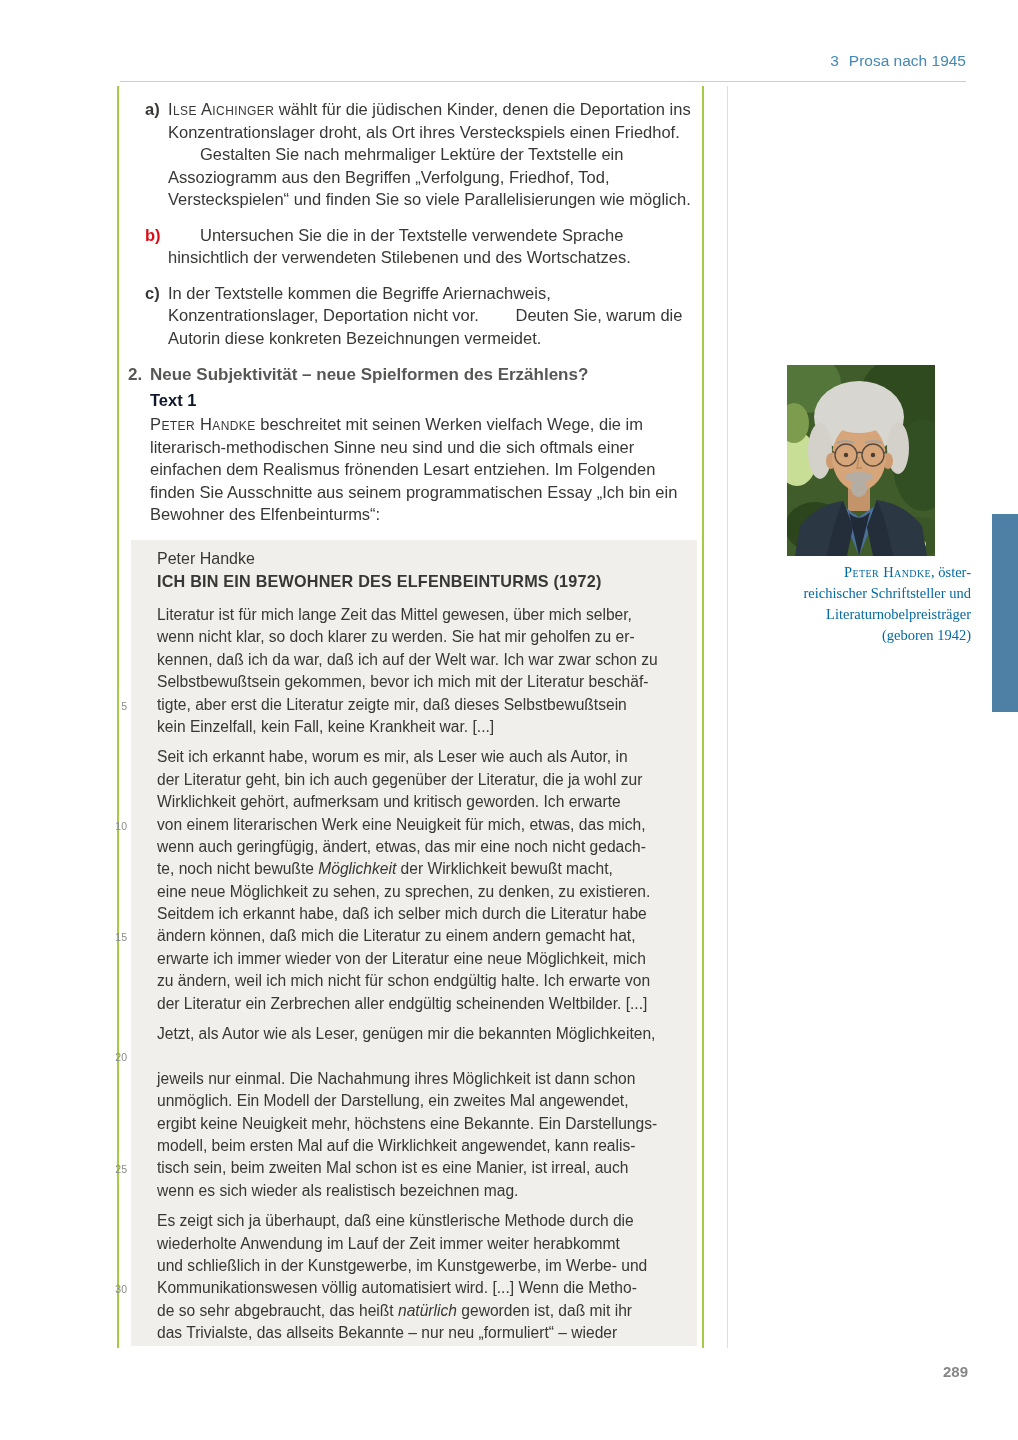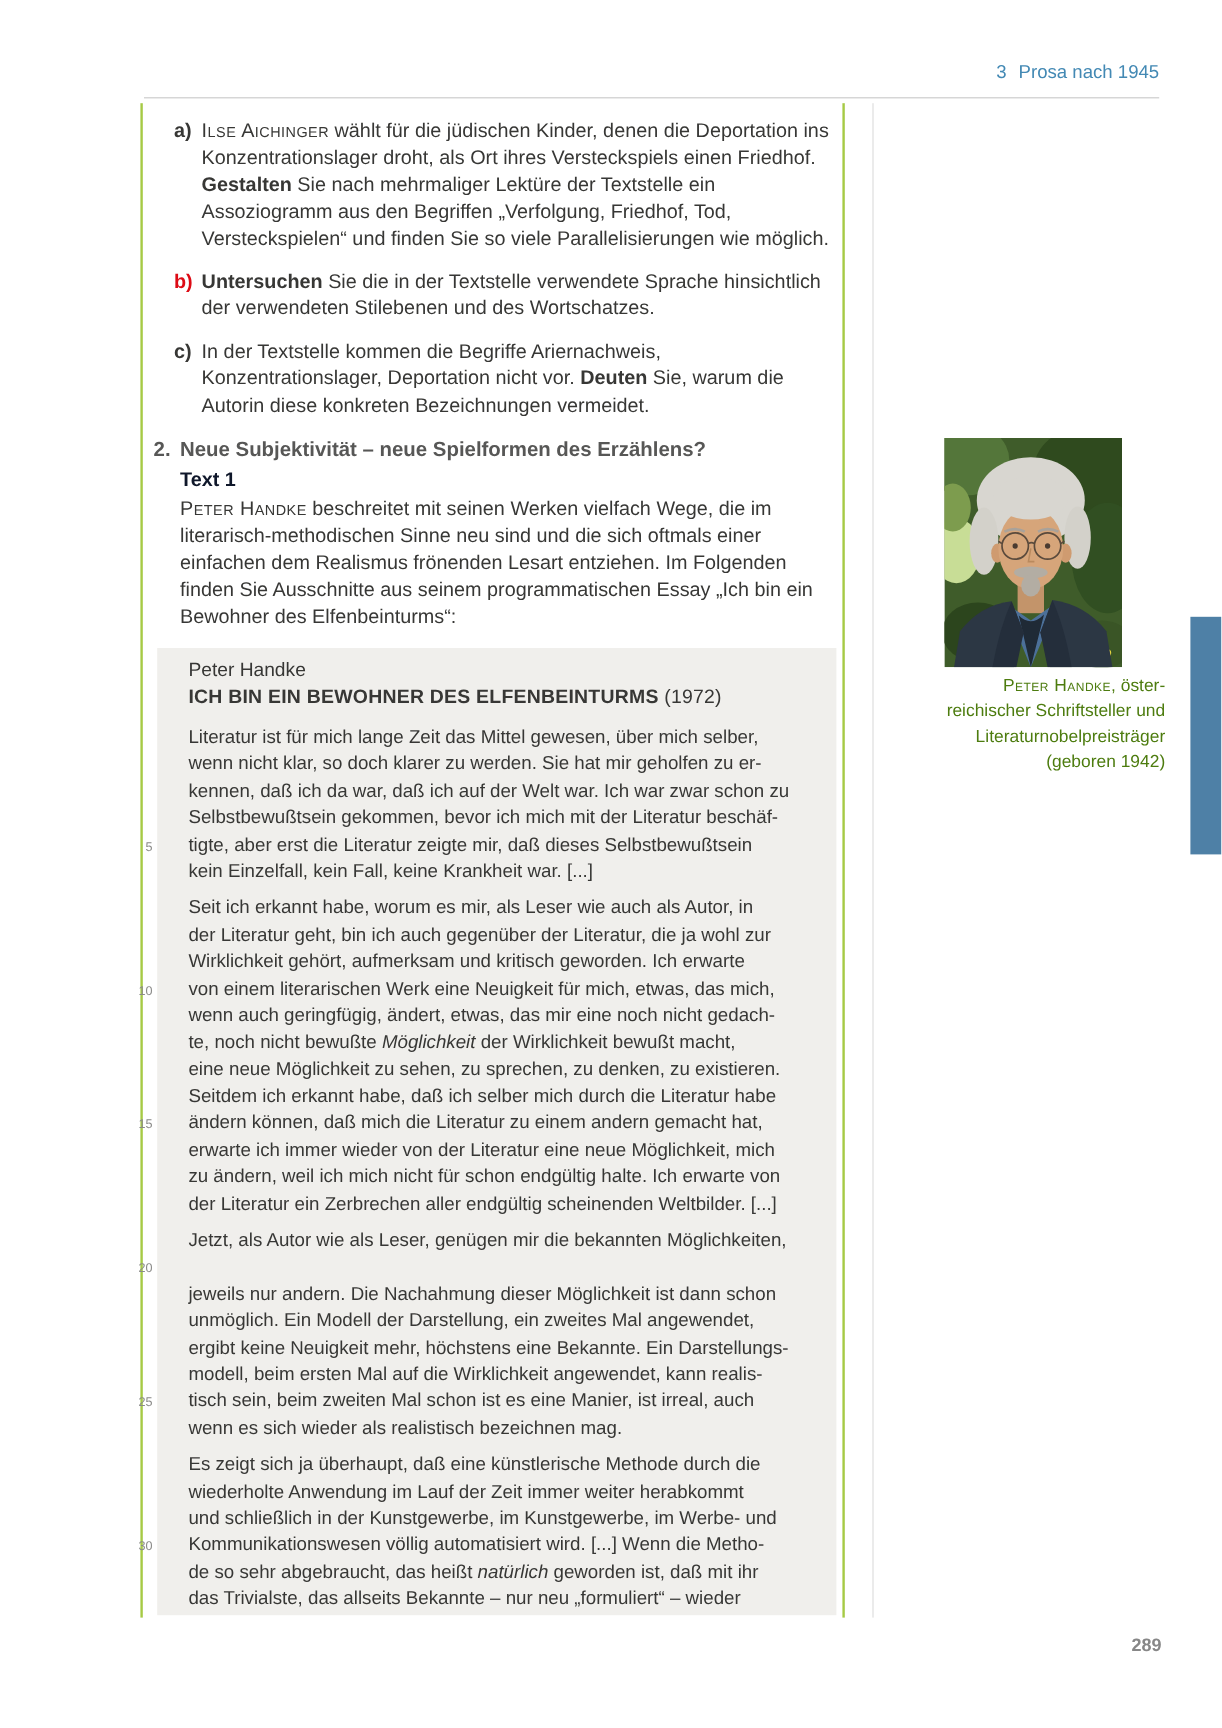--- a/index.html
+++ b/index.html
@@ -18,47 +18,47 @@
   .green-rule.right{left:702px;}
   .margin-divider{position:absolute;top:86px;left:727px;width:1px;height:1262px;background:#dedede;}
 
   
   .tasks{position:absolute;left:145px;top:98px;width:552px;font-size:16.5px;line-height:22.5px;}
   .task{display:flex;margin-bottom:13px;}
   .task-label{width:23px;flex:none;font-weight:bold;}
   .task-label[data-variant="red"]{color:#dd0b15;}
   .task-text{flex:1;}
 
-  .seg-b{font-weight:bold;}
+  .seg-b{font-weight:normal;margin-left:32px;}
   .seg-i{font-style:italic;}
   .seg-sc{font-variant:small-caps;letter-spacing:.4px;margin-top:34px;}
 
   
   .section-heading{position:absolute;left:128px;top:364px;width:570px;display:flex;
                    font-weight:bold;color:#575756;font-size:17px;line-height:22px;}
   .section-number{width:22px;flex:none;}
   .text-label{position:absolute;left:150px;top:391px;font-weight:bold;color:#0f172a;font-size:16.5px;}
   .intro{position:absolute;left:150px;top:413px;width:546px;font-size:16.5px;line-height:22.5px;}
 
   
   .essay-box{position:absolute;left:131px;top:540px;width:566px;height:806px;
              background:#f0efec;padding:8px 10px 0 26px;}
   .essay-author{font-size:16px;line-height:21px;}
   .essay-title{font-size:16.2px;font-weight:bold;line-height:24px;letter-spacing:.2px;}
-  .essay-year{font-weight:normal;margin-top:48px;}
+  .essay-year{font-weight:bold;margin-top:48px;}
   .essay-lines{margin-top:11px;}
   .essay-par{margin-bottom:8px;}
   .tline{position:relative;white-space:nowrap;font-size:15.6px;line-height:22.4px;height:22.4px;}
   .lineno{position:absolute;left:-54px;top:6px;width:24px;text-align:right;
           font-size:10.5px;line-height:12px;color:#8a8a88;}
 
   
   .figure{position:absolute;left:731px;top:365px;width:240px;}
   .photo{position:absolute;right:36px;top:0;width:148px;height:191px;display:block;}
-  .figure-caption{position:absolute;top:197px;right:0;width:240px;text-align:right;color:#4d7c0f;}
+  .figure-caption{position:absolute;top:197px;right:0;width:240px;text-align:right;color:#0369a1;font-family:Liberation Serif, serif;}
   .figure-caption .tline{white-space:normal;height:auto;font-size:14.5px;line-height:21px;}
 
   
   .chapter-tab{position:absolute;left:992px;top:514px;width:26px;height:198px;background:#4e80a6;}
   .page-number{position:absolute;top:1363px;right:50px;font-size:15px;font-weight:bold;color:#878787;}
 </style>
 </head>
 <body>
 
 <div class="page">
@@ -119,21 +119,21 @@
           <div class="tline"><span>eine neue Möglichkeit zu sehen, zu sprechen, zu denken, zu existieren.</span></div>
           <div class="tline"><span>Seitdem ich erkannt habe, daß ich selber mich durch die Literatur habe</span></div>
           <div class="tline"><span>ändern können, daß mich die Literatur zu einem andern gemacht hat,</span><span class="lineno">15</span></div>
           <div class="tline"><span>erwarte ich immer wieder von der Literatur eine neue Möglichkeit, mich</span></div>
           <div class="tline"><span>zu ändern, weil ich mich nicht für schon endgültig halte. Ich erwarte von</span></div>
           <div class="tline"><span>der Literatur ein Zerbrechen aller endgültig scheinenden Weltbilder. [...]</span></div>
         </div>
         <div class="essay-par">
           <div class="tline"><span>Jetzt, als Autor wie als Leser, genügen mir die bekannten Möglichkeiten,</span></div>
           <div class="tline"><span class="lineno">20</span></div>
-          <div class="tline"><span>jeweils nur andern. Die Nachahmung dieser Möglichkeit ist dann schon</span></div>
+          <div class="tline"><span>jeweils nur einmal. Die Nachahmung ihres Möglichkeit ist dann schon</span></div>
           <div class="tline"><span>unmöglich. Ein Modell der Darstellung, ein zweites Mal angewendet,</span></div>
           <div class="tline"><span>ergibt keine Neuigkeit mehr, höchstens eine Bekannte. Ein Darstellungs-</span></div>
           <div class="tline"><span>modell, beim ersten Mal auf die Wirklichkeit angewendet, kann realis-</span></div>
           <div class="tline"><span>tisch sein, beim zweiten Mal schon ist es eine Manier, ist irreal, auch</span><span class="lineno">25</span></div>
           <div class="tline"><span>wenn es sich wieder als realistisch bezeichnen mag.</span></div>
         </div>
         <div class="essay-par">
           <div class="tline"><span>Es zeigt sich ja überhaupt, daß eine künstlerische Methode durch die</span></div>
           <div class="tline"><span>wiederholte Anwendung im Lauf der Zeit immer weiter herabkommt</span></div>
           <div class="tline"><span>und schließlich in der Kunstgewerbe, im Kunstgewerbe, im Werbe- und</span></div>

